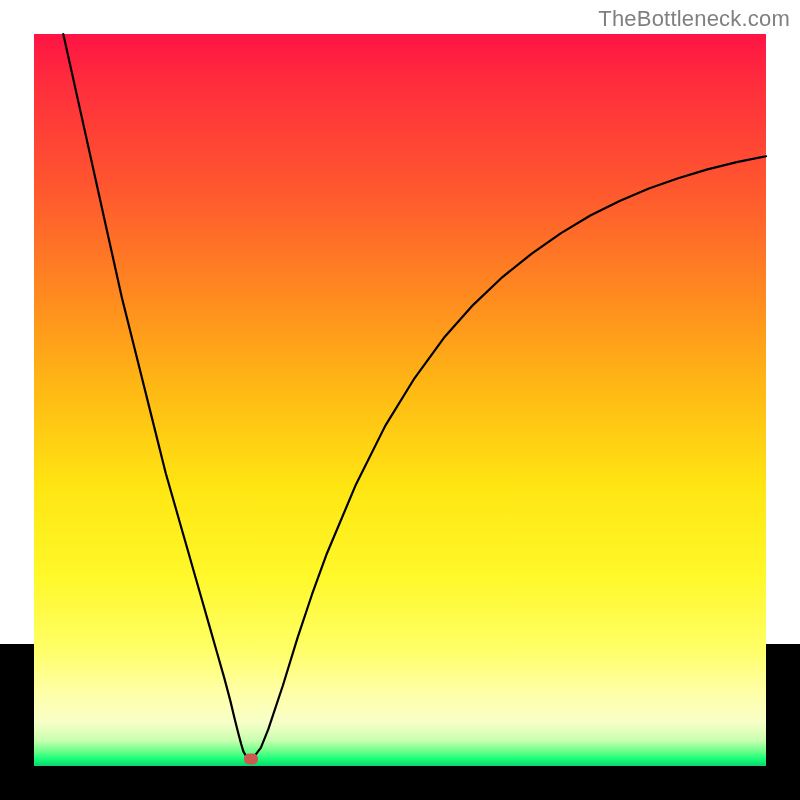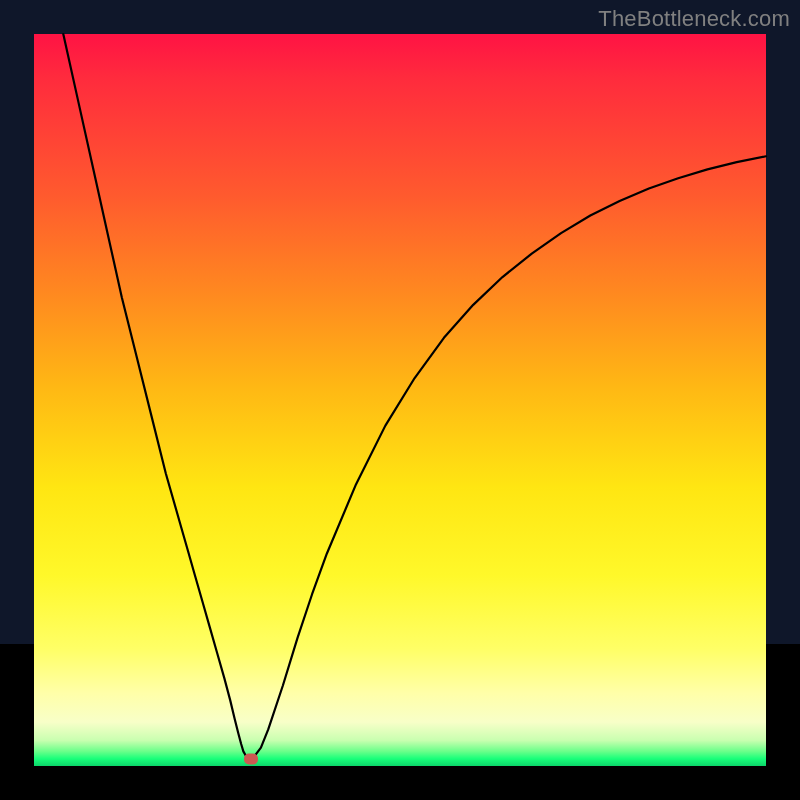--- a/index.html
+++ b/index.html
@@ -8,21 +8,21 @@
     width: 800px;
     height: 800px;
     background: #000;
     font-family: Arial, Helvetica, sans-serif;
     overflow: hidden;
   }
   .outer {
     position: relative;
     width: 800px;
     height: 644px;
-    background: #0f172a;
+    background: #ffffff;
   }
   .plot-area {
     position: absolute;
     left: 34px;
     top: 34px;
     width: 732px;
     height: 732px;
     
     background: linear-gradient(
       to bottom,

